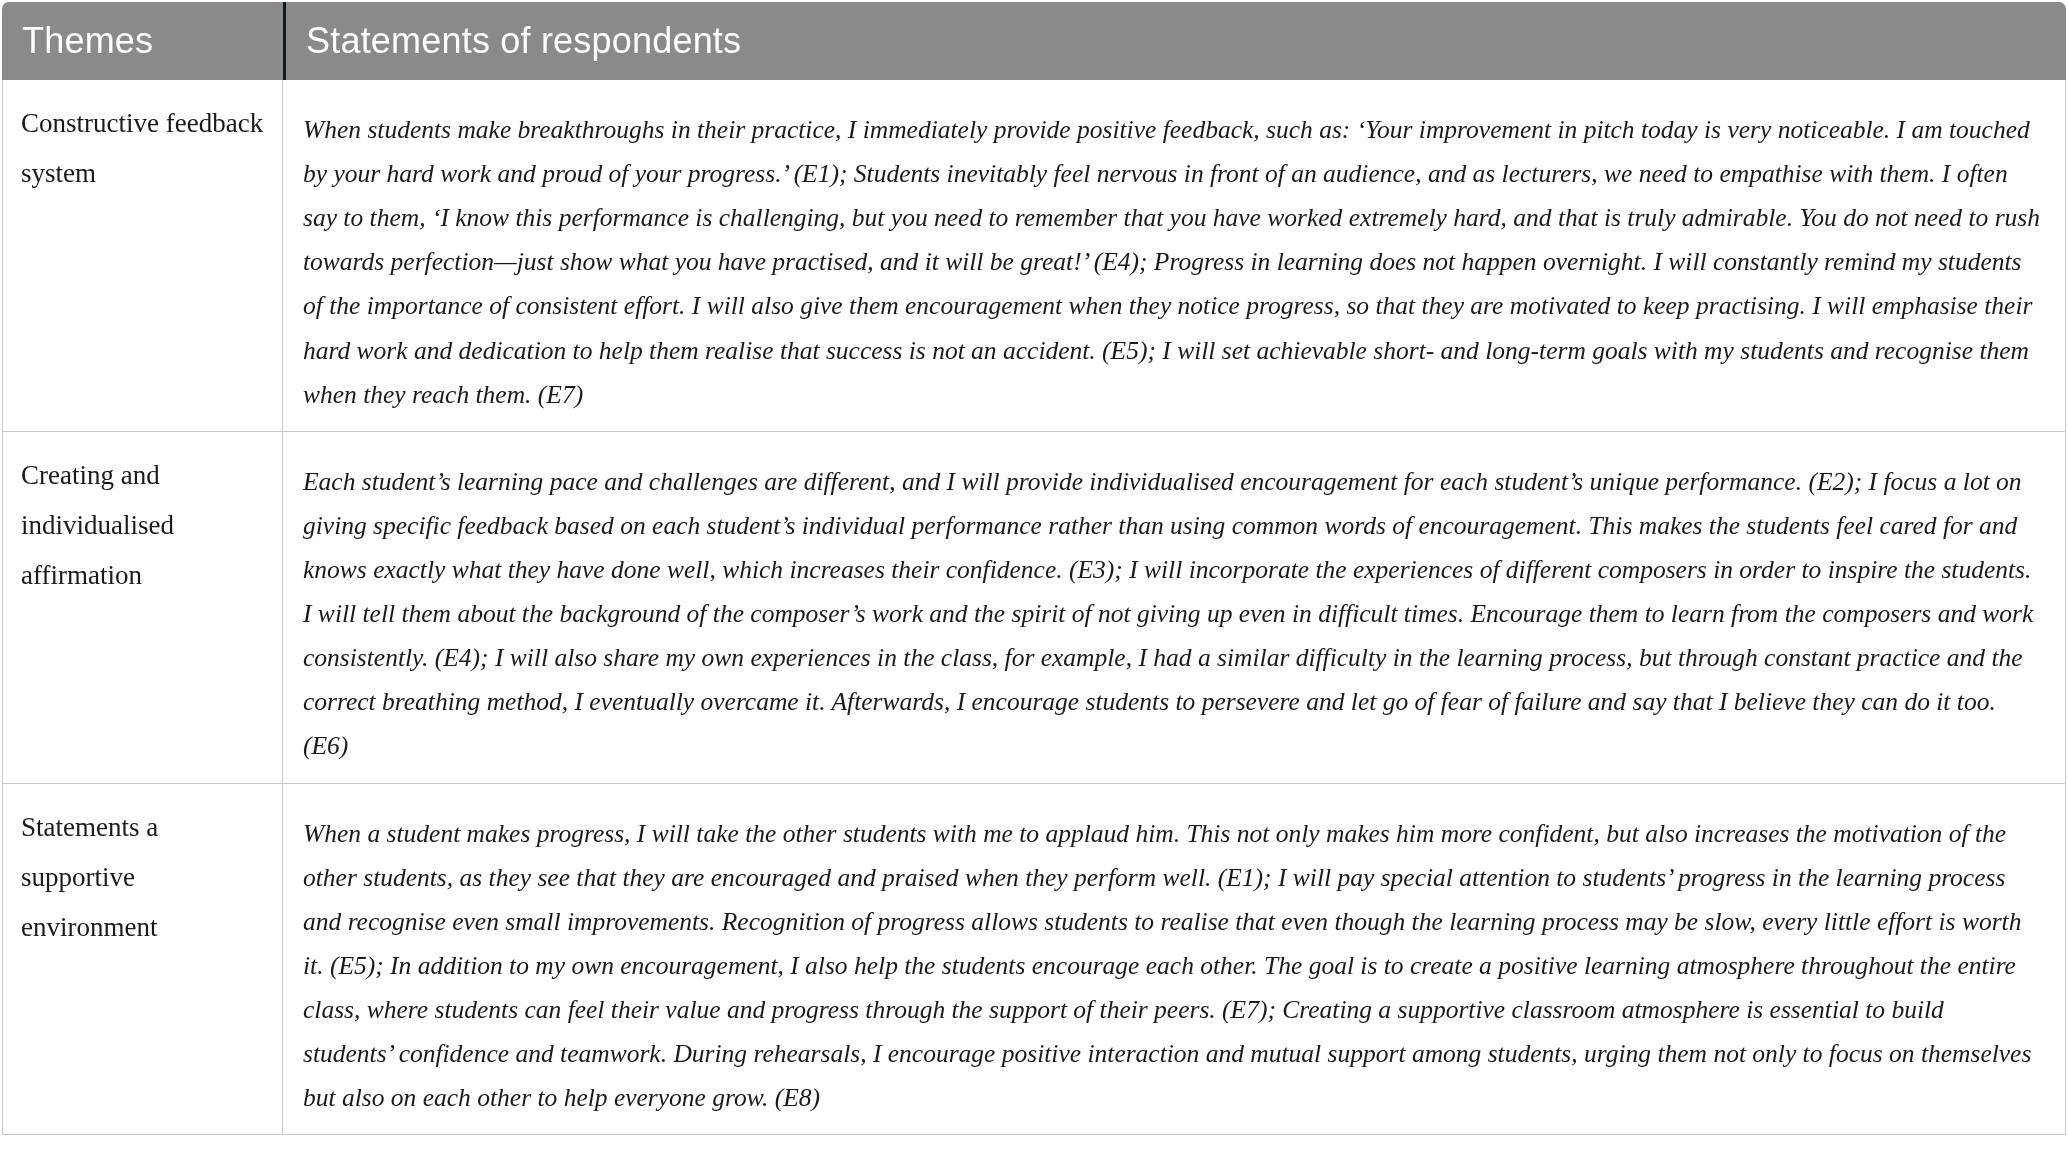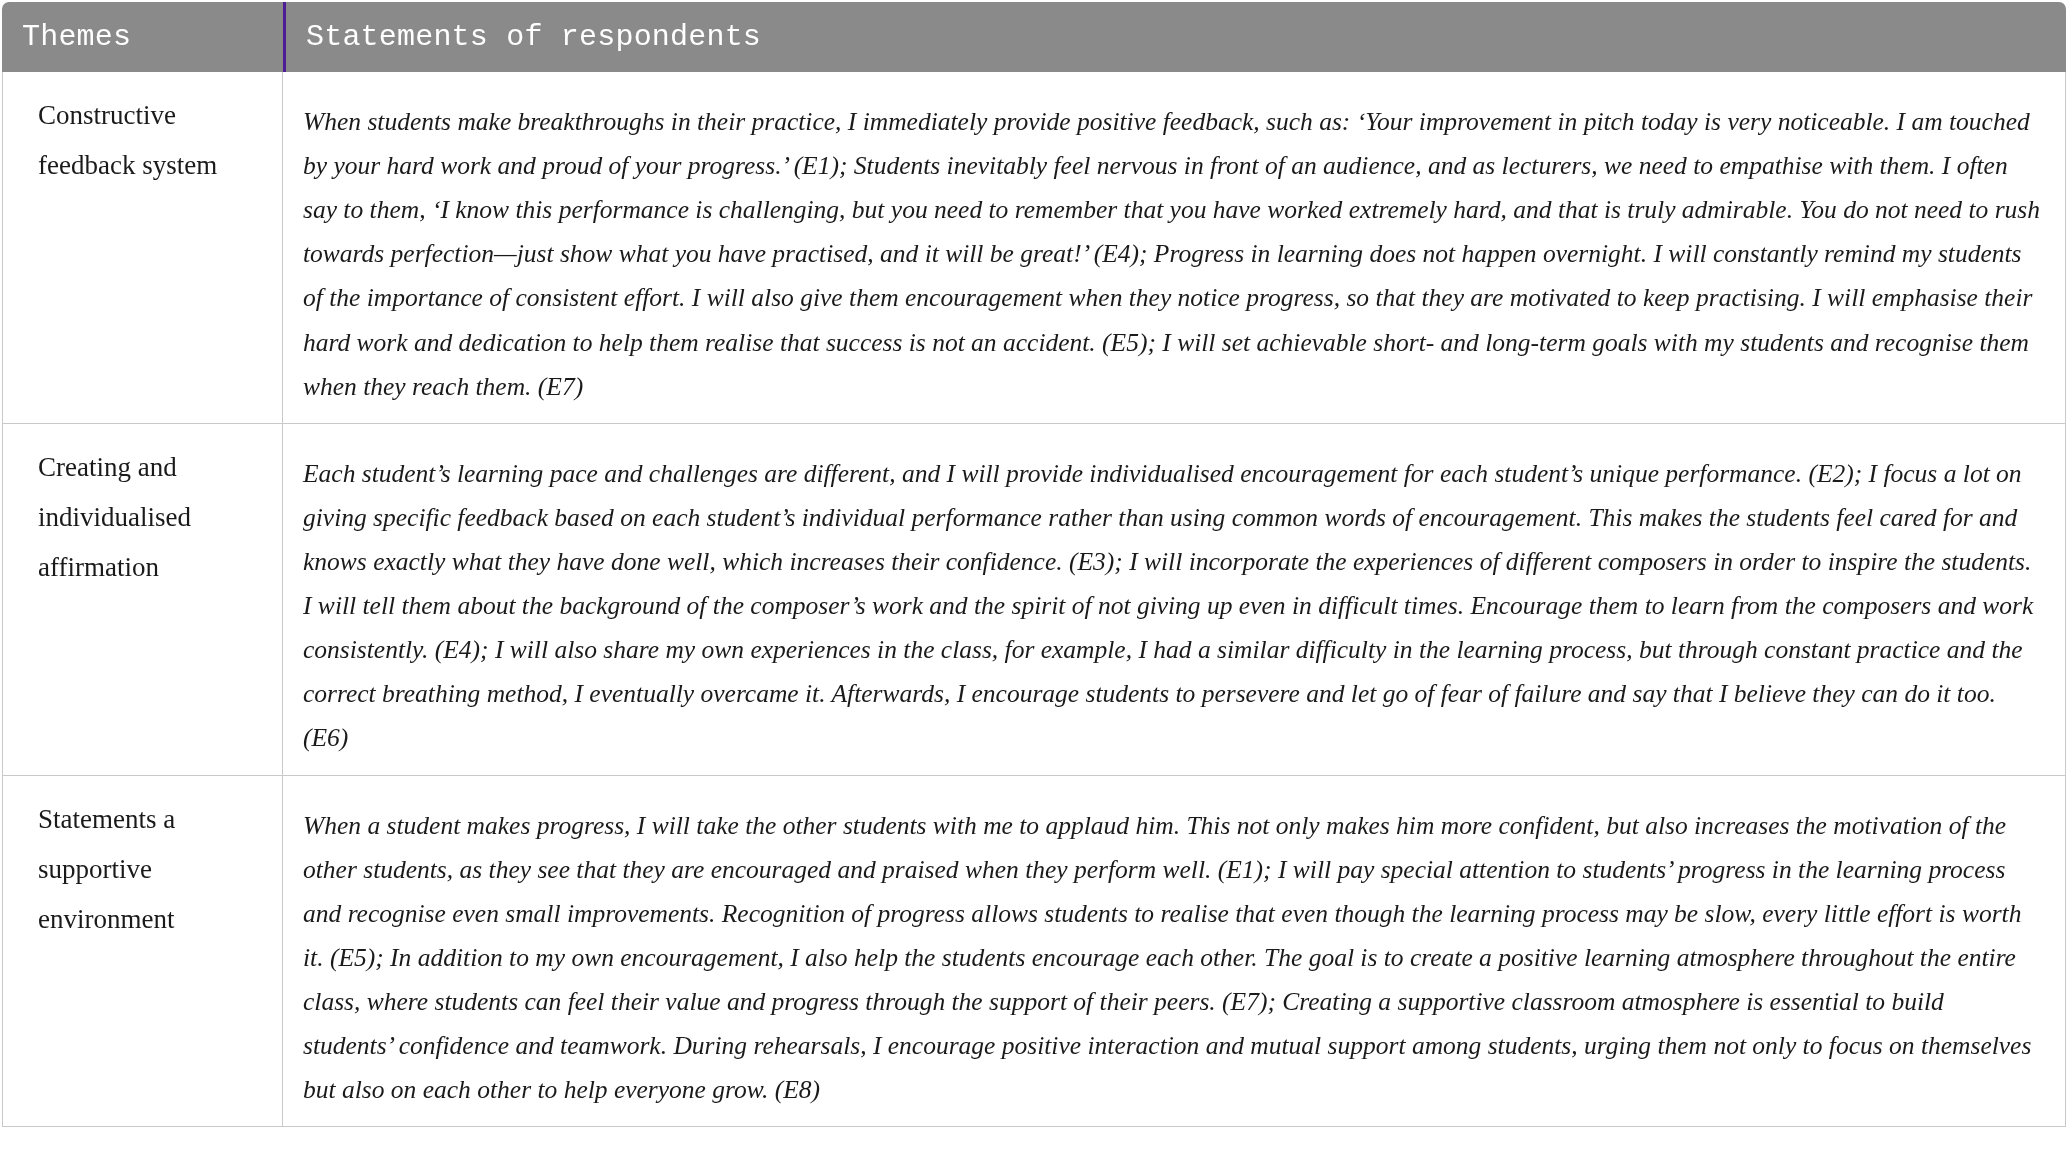--- a/index.html
+++ b/index.html
@@ -16,46 +16,46 @@
     border-collapse: separate;
     border-spacing: 0;
     table-layout: fixed;
   }
   col.col-themes { width: 281px; }
   col.col-statements { width: auto; }
 
   thead th {
     background: #8a8a8a;
     color: #ffffff;
-    font-family: Liberation Mono, monospace;
+    font-family: Liberation Sans, sans-serif;
     font-weight: 400;
-    font-size: 30px;
+    font-size: 36px;
     text-align: left;
     vertical-align: middle;
     padding: 18px 16px 18px 20px;
     letter-spacing: 0.2px;
   }
   thead th.th-themes { border-top-left-radius: 7px; }
   thead th.th-statements {
-    border-left: 3px solid #4c1d95;
+    border-left: 3px solid #0f172a;
     border-top-right-radius: 7px;
   }
 
   tbody td {
     vertical-align: top;
     border-bottom: 1px solid #c9c9c9;
     background: #ffffff;
   }
   tbody tr td:first-child { border-left: 1px solid #c9c9c9; }
   tbody tr td:last-child  { border-right: 1px solid #c9c9c9; }
   tbody td.theme-cell {
     border-right: 1px solid #c9c9c9;
     font-size: 27px;
     line-height: 1.86;
-    padding: 18px 14px 12px 35px;
+    padding: 18px 14px 12px 18px;
   }
   tbody td.statement-cell {
     font-style: italic;
     font-size: 25.5px;
     line-height: 1.73;
     padding: 28px 24px 14px 20px;
   }
 </style>
 </head>
 <body>

